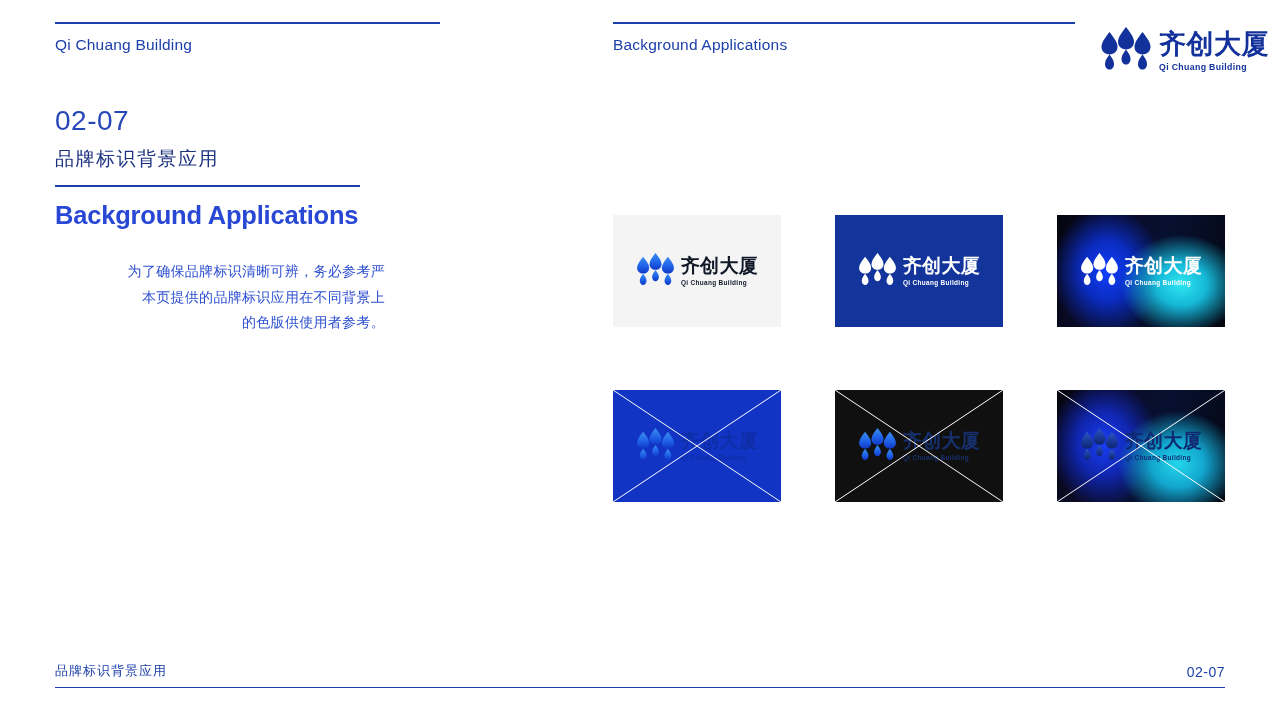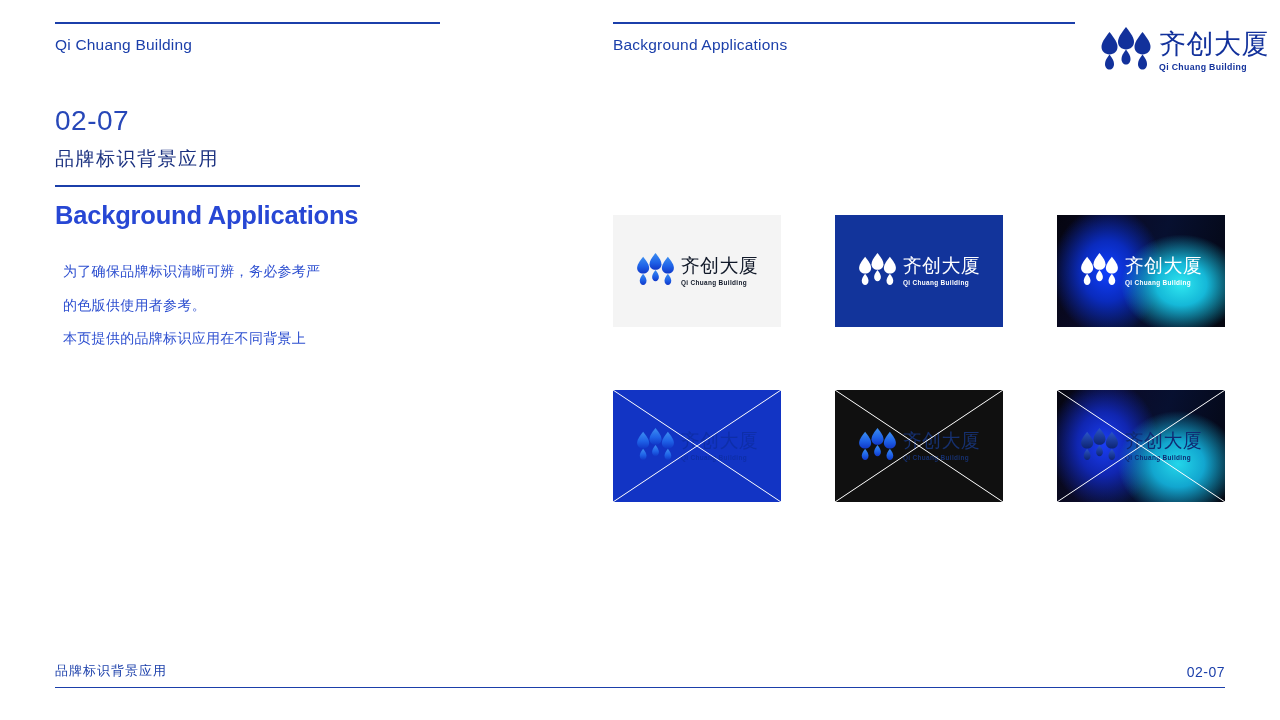--- a/index.html
+++ b/index.html
@@ -59,21 +59,21 @@
     flex: 0 0 auto;
     display: block;
   }
   .logo-text-block {
     display: flex;
     flex-direction: column;
     justify-content: center;
   }
   .logo-cn {
     font-family: "Liberation Sans", "DejaVu Sans", sans-serif;
-    font-weight: 400;
+    font-weight: 700;
     letter-spacing: .02em;
     line-height: 1;
   }
   .logo-en {
     font-family: "Liberation Sans Narrow", "Liberation Sans", sans-serif;
     font-weight: 700;
     line-height: 1;
     transform: scaleX(.92);
     transform-origin: left center;
   }
@@ -120,21 +120,21 @@
     line-height: 1.15;
   }
   .body-copy {
     margin-top: 29px;
     font-size: 14px;
     color: #2d4fd0;
     line-height: 1.82;
     letter-spacing: .3px;
     width: 330px;
   }
-  .body-copy p { margin: 8px; }
+  .body-copy p { margin: 0; text-align: right; }
 
   
   .swatch-grid {
     position: absolute;
     left: 613px;
     top: 215px;
     width: 616px;
     display: grid;
     grid-template-columns: repeat(3, 168px);
     grid-template-rows: repeat(2, 112px);
@@ -250,22 +250,22 @@
 
 </div>
 
 <div class="left-col">
   <div class="section-number">02-07</div>
   <div class="section-title-cn">品牌标识背景应用</div>
   <div class="title-rule"></div>
   <div class="section-title-en">Background Applications</div>
   <div class="body-copy">
     <p>为了确保品牌标识清晰可辨，务必参考严</p>
+    <p>本页提供的品牌标识应用在不同背景上</p>
     <p>的色版供使用者参考。</p>
-    <p>本页提供的品牌标识应用在不同背景上</p>
   </div>
 </div>
 
 <div class="swatch-grid" id="swatch-grid">
     <div class="swatch bg-light">
       <div class="swatch-inner">
         <div class="logo-lockup">
           <svg class="logo-mark" viewBox="0 0 52 50">
             <defs>
               <linearGradient id="g0" x1="0" y1="0" x2="0" y2="1">

